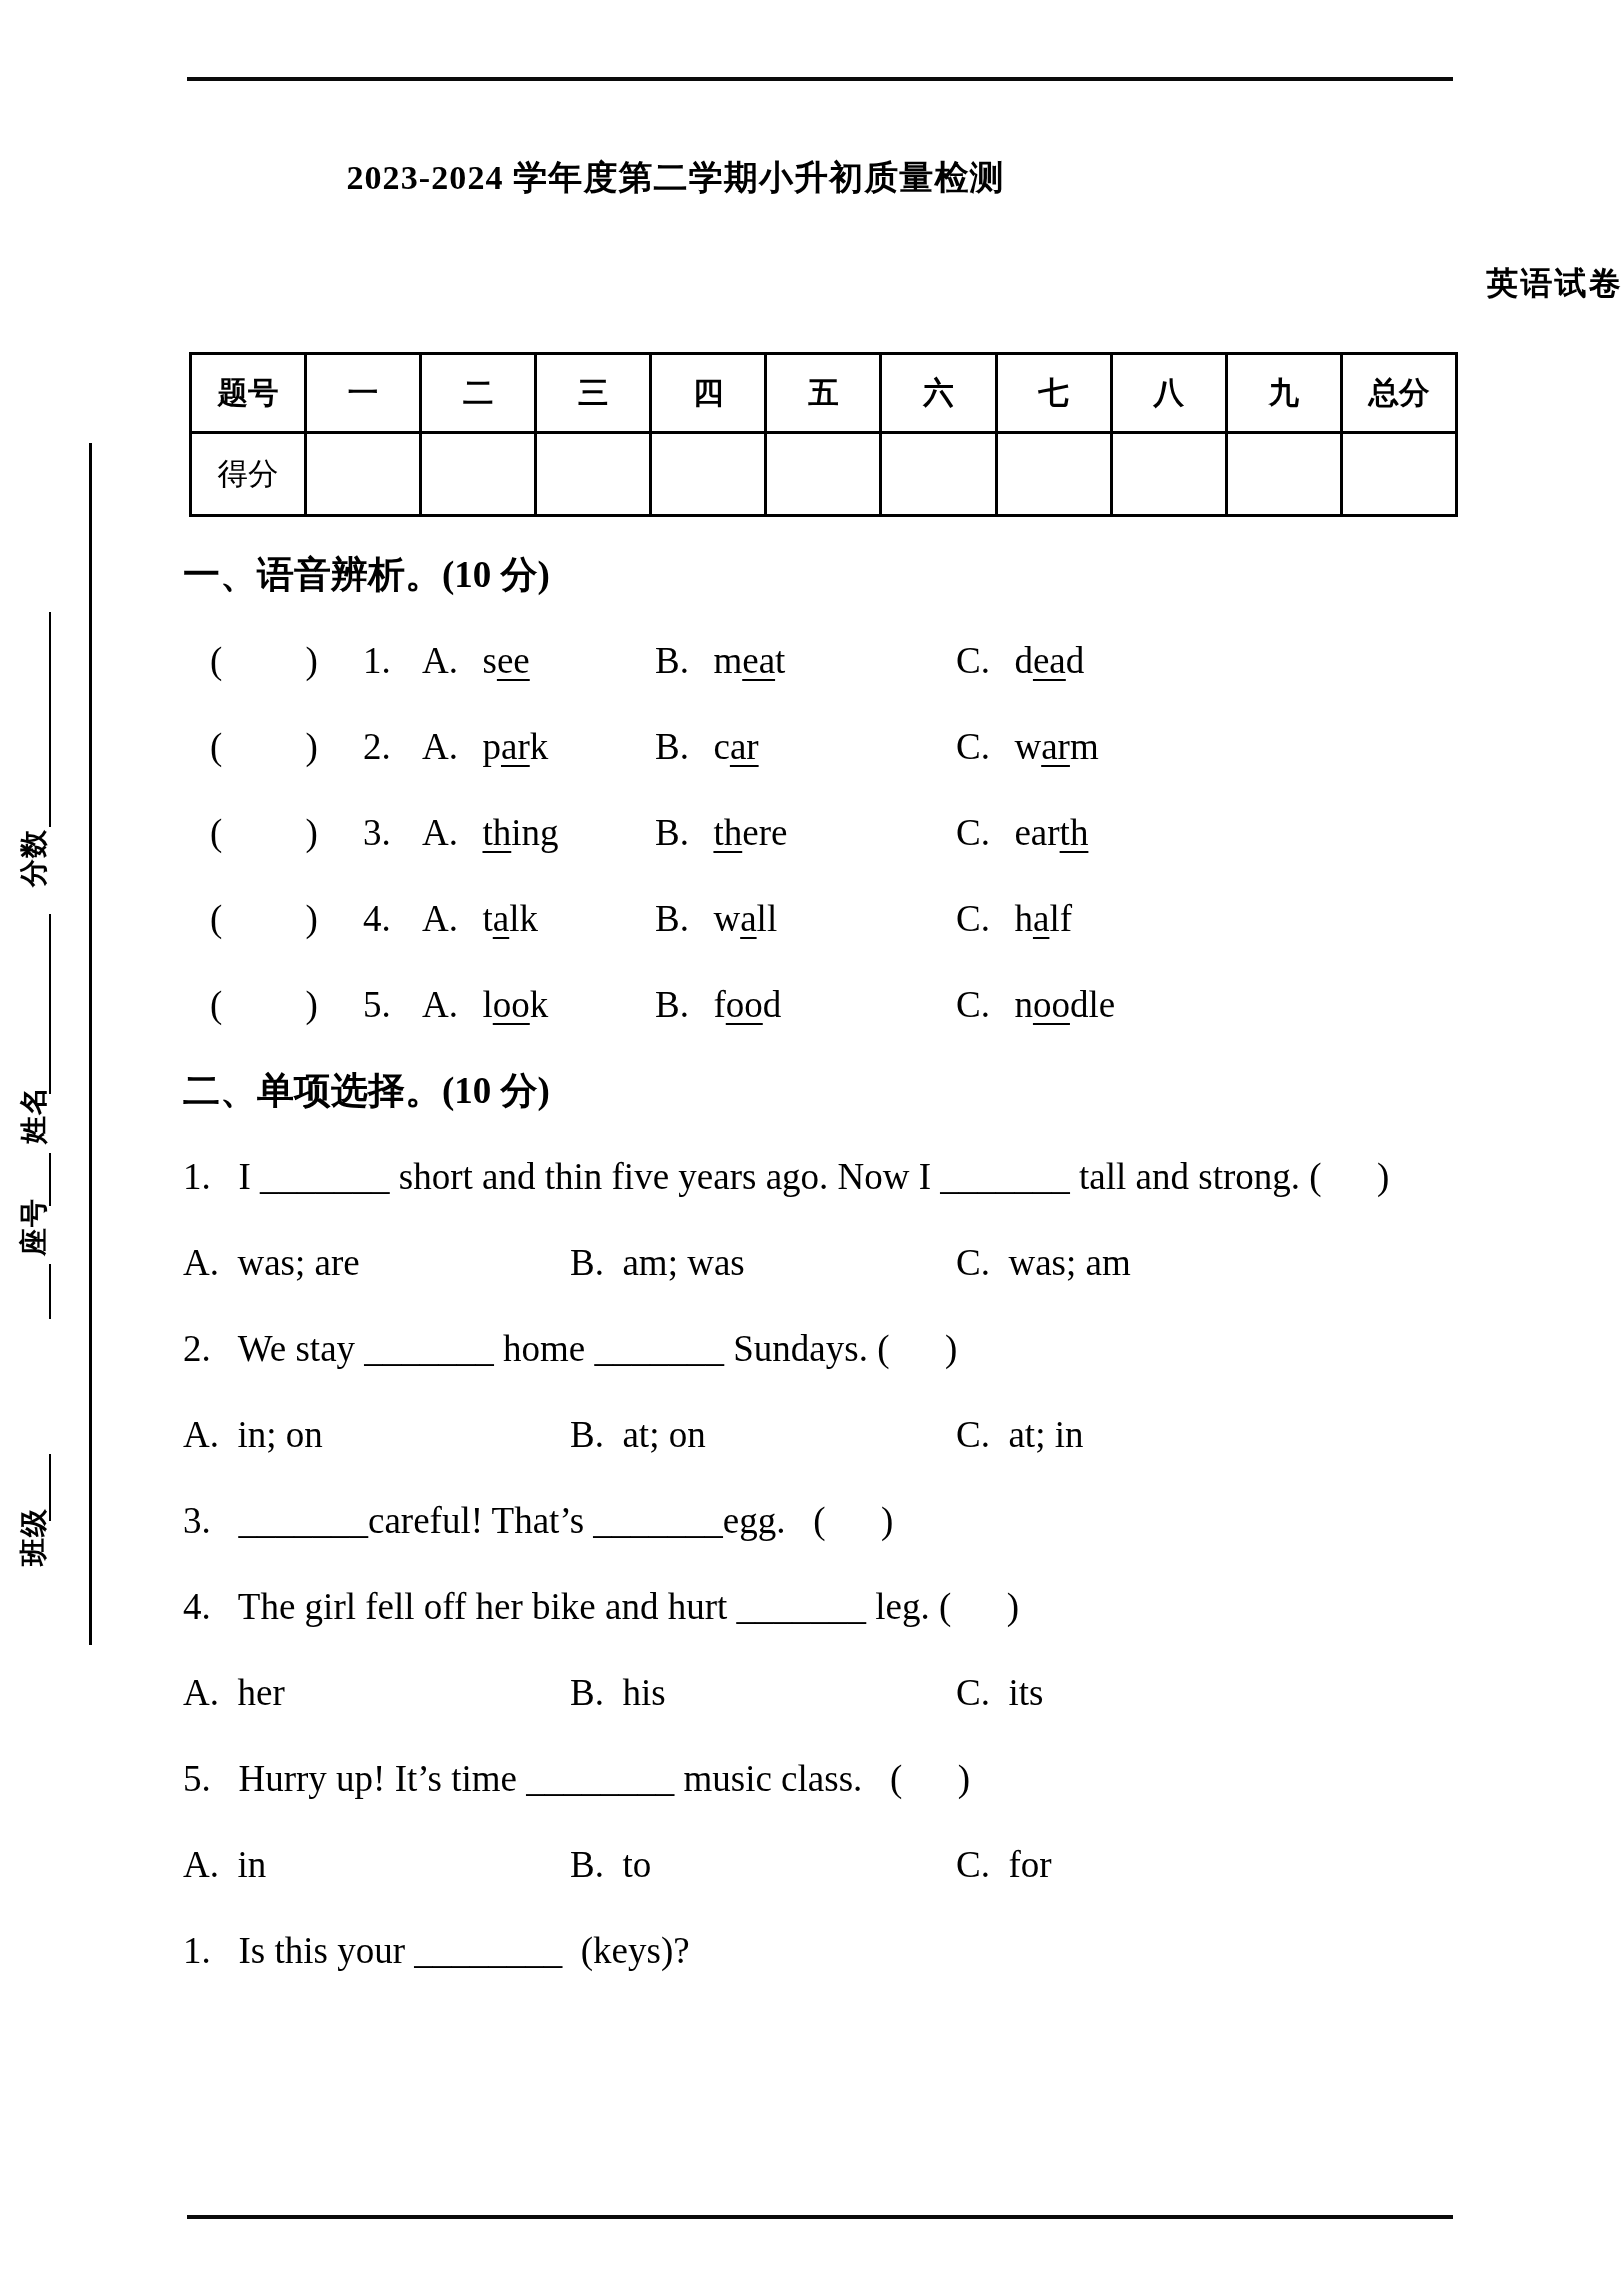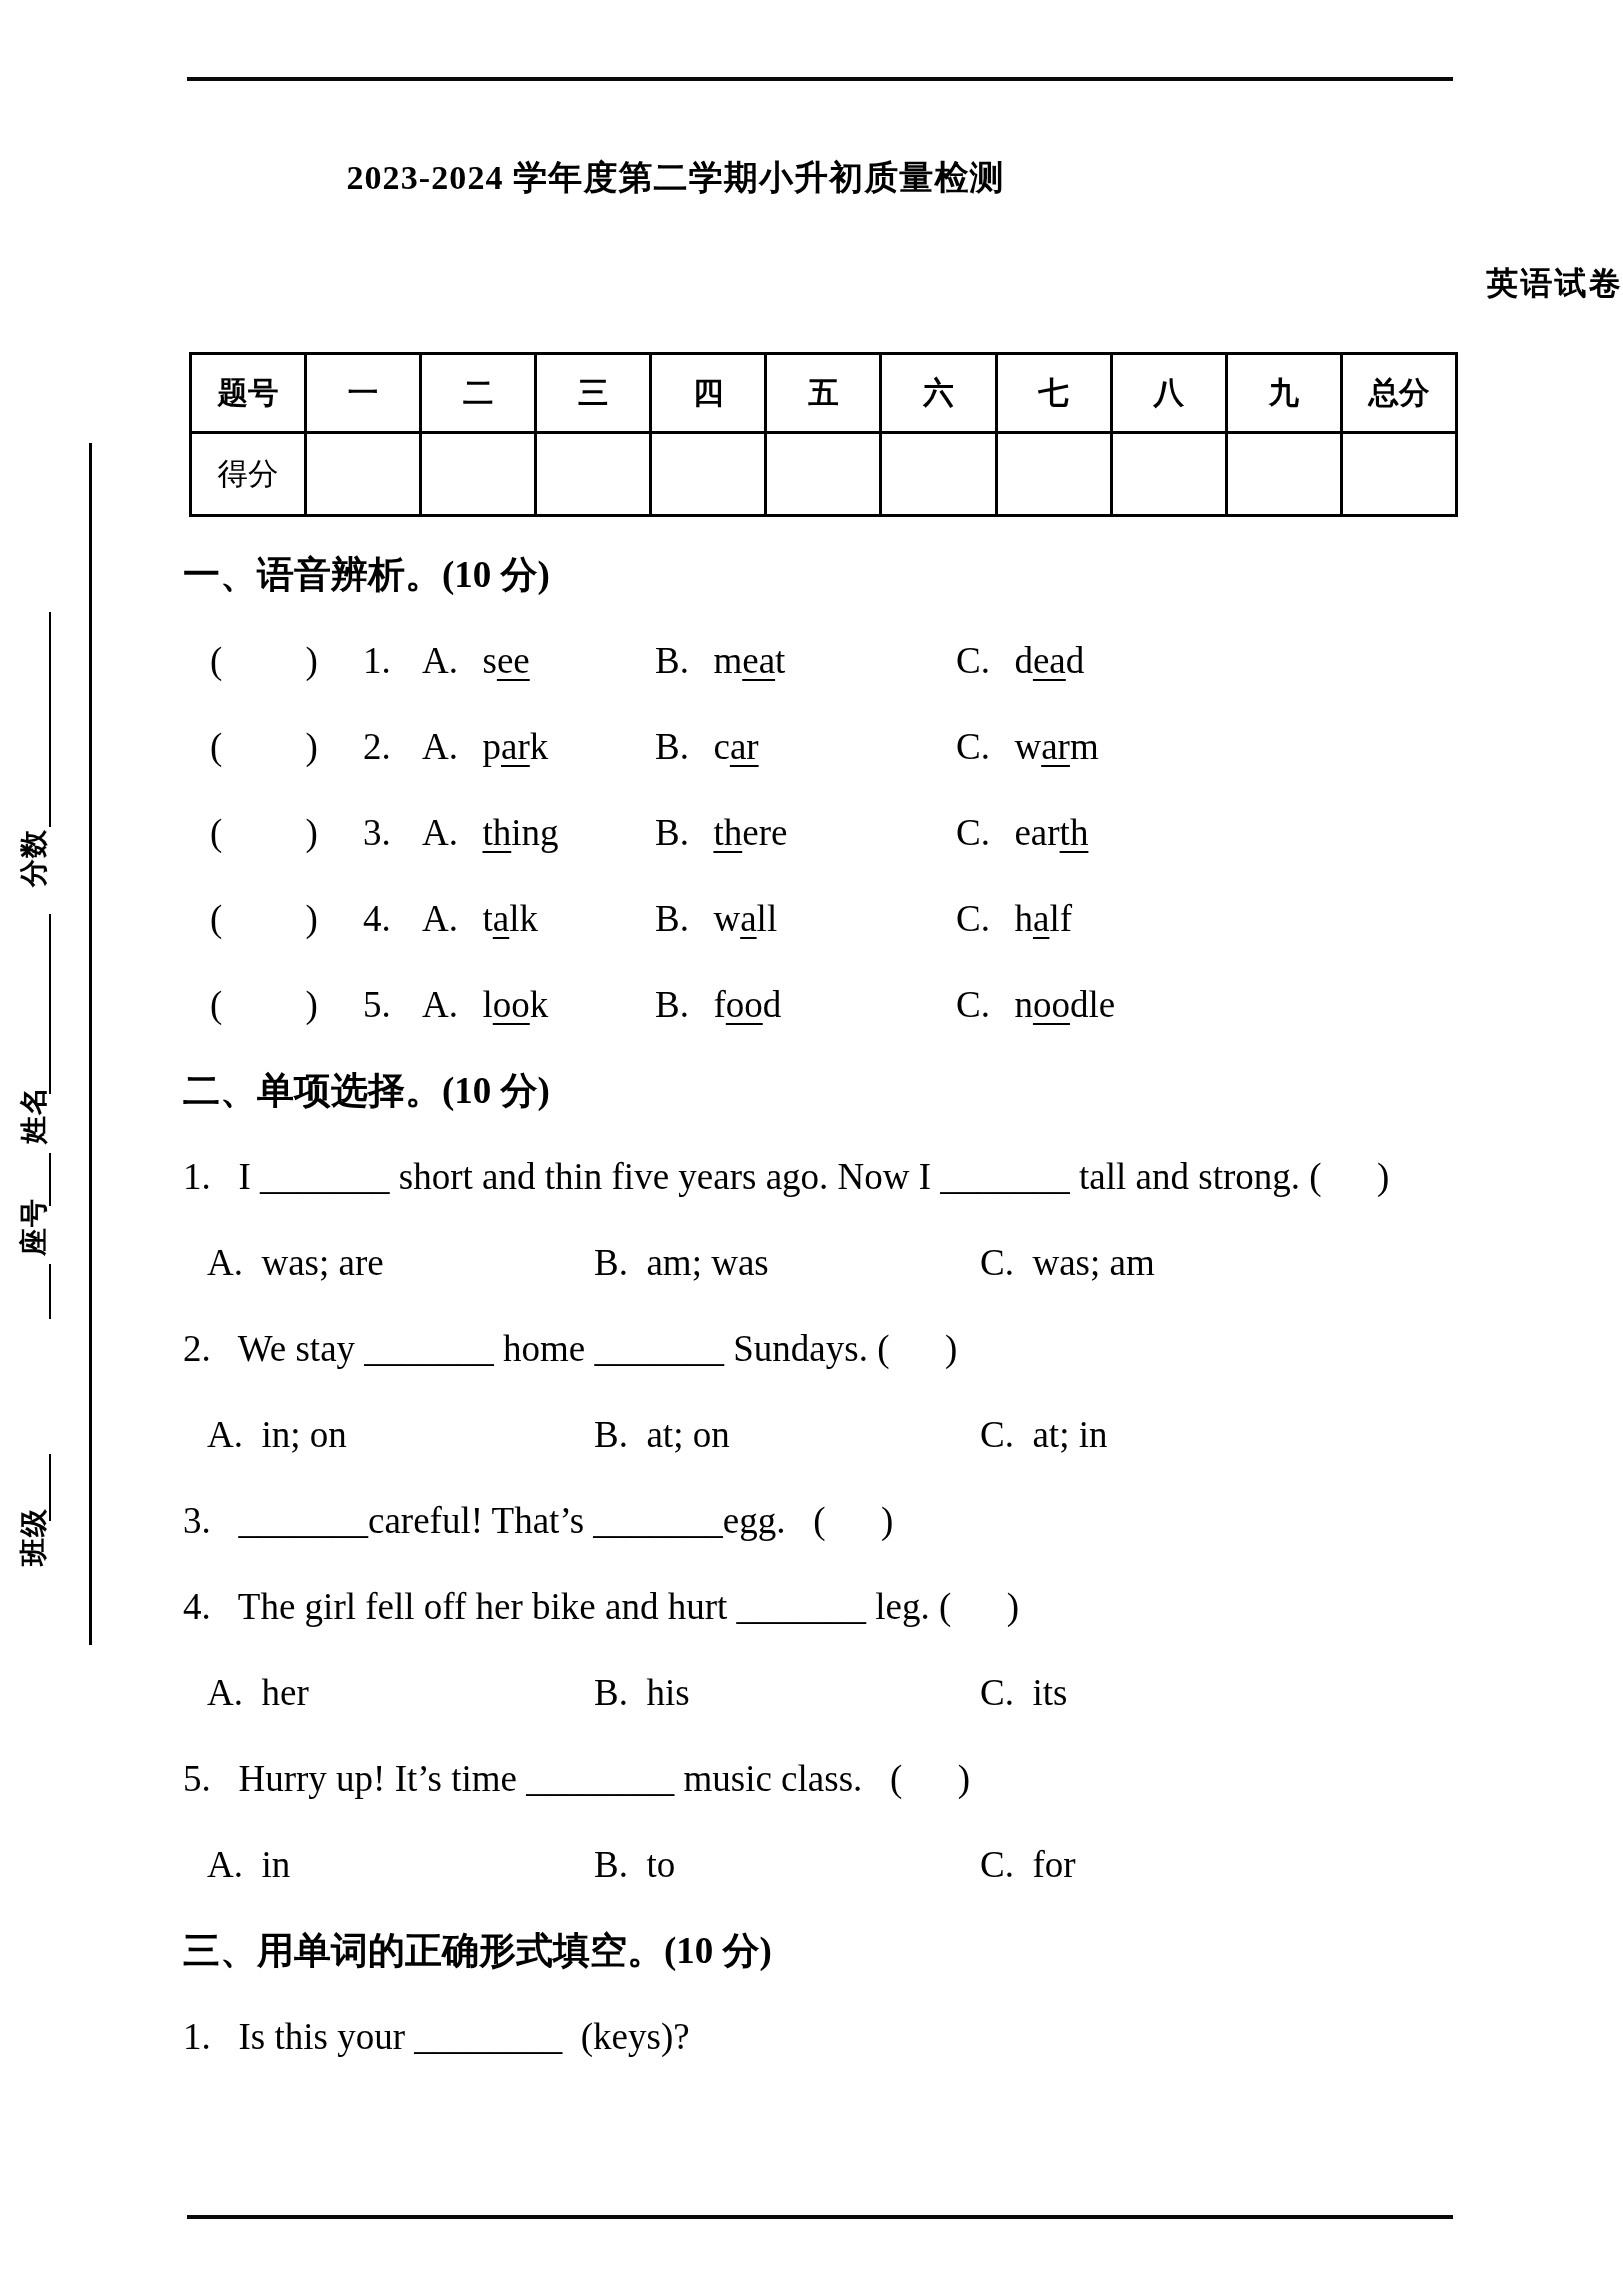--- a/index.html
+++ b/index.html
@@ -54,21 +54,21 @@
   .line{height:86px;line-height:86px;white-space:pre-wrap;position:relative;}
   .line.h{font-weight:700;font-size:37px;}
   .prow>span{position:absolute;top:0;}
   .pp{left:27px;}
   .pn{left:180px;}
   .oga{left:239px;}
   .ogb{left:472px;}
   .ogc{left:773px;}
   .og .w{margin-left:24.5px;}
   .u{text-decoration:underline;text-decoration-thickness:2.2px;text-underline-offset:5.5px;}
-  .orow>span{position:absolute;top:0;margin-left:24px;}
+  .orow>span{position:absolute;top:0;}
   .o2a{left:0;}
   .o2b{left:387px;}
   .o2c{left:773px;text-align:right;}
 </style>
 </head>
 <body>
 
 <div>
 
   <div class="rule top-rule"></div>
@@ -195,21 +195,20 @@
       <span class="o2c">C.  its</span>
     </div>
 
     <div class="line">5.   Hurry up! It’s time ________ music class.   (      )</div>
     <div class="line orow">
       <span class="o2a">A.  in</span>
       <span class="o2b">B.  to</span>
       <span class="o2c">C.  for</span>
     </div>
 
-    <div class="line h">三、用单词的正确形式填空。(10 分)</div>
     <div class="line">1.   Is this your ________  (keys)?</div>
 
   </div>
 
   <div class="rule bottom-rule"></div>
 
 </div>
 
 
 </body></html>

